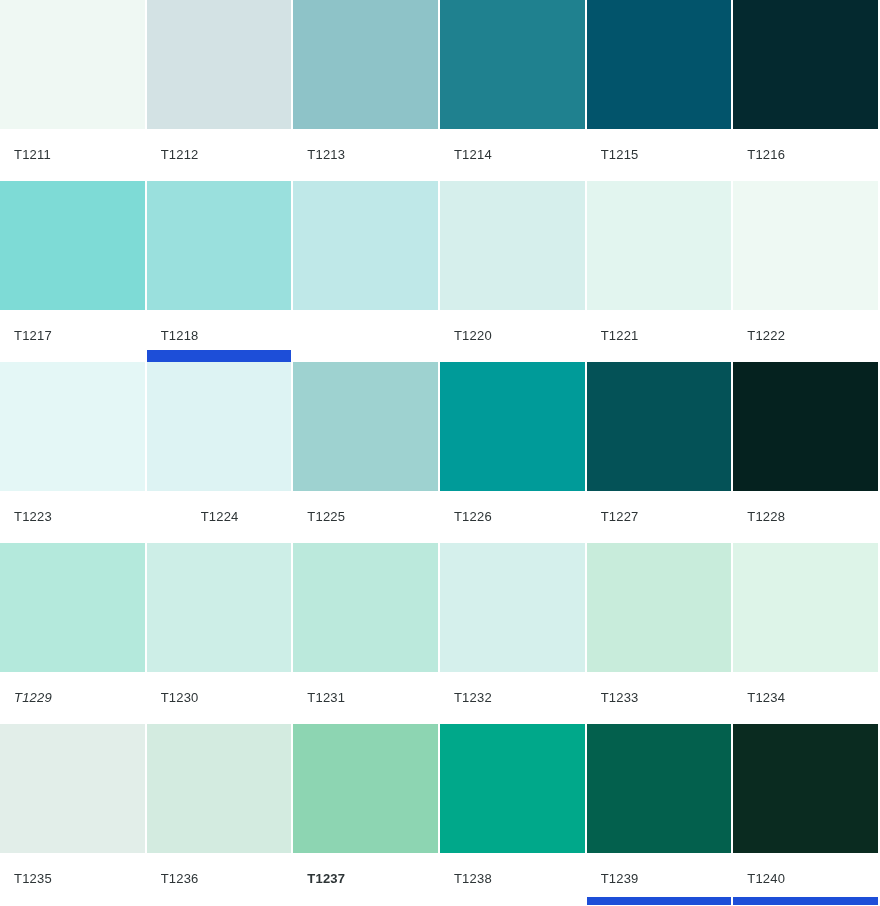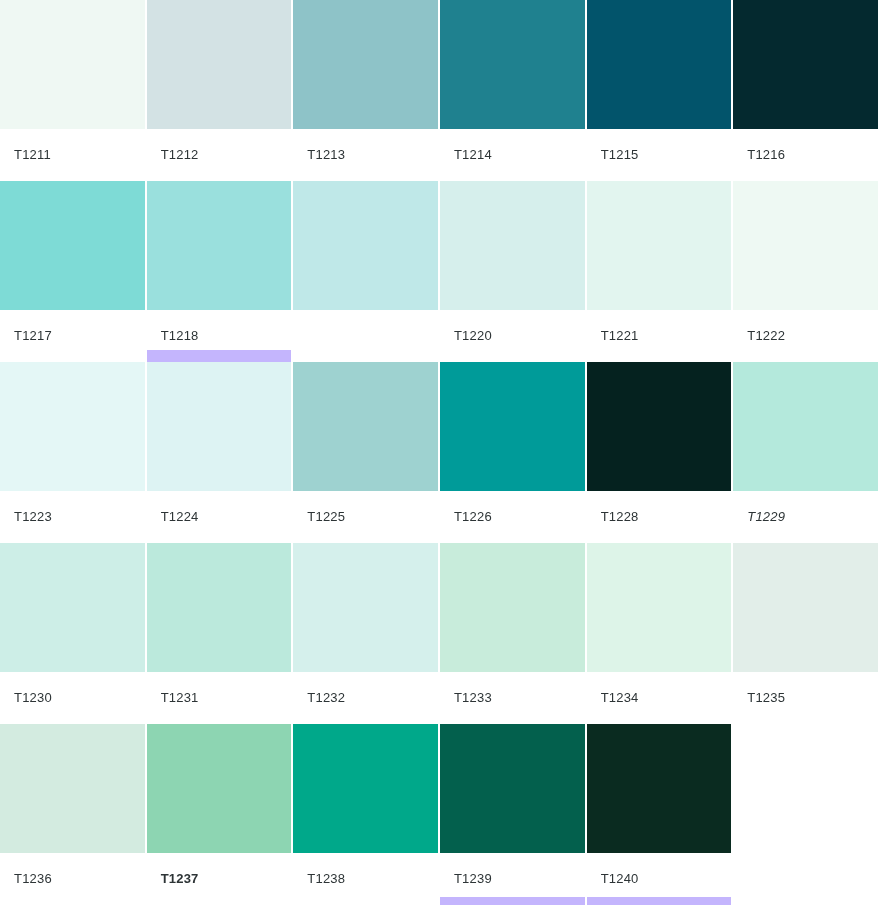--- a/index.html
+++ b/index.html
@@ -20,21 +20,21 @@
     grid-template-columns: repeat(6, 146.666px);
     grid-auto-rows: 181px;
     column-gap: 0px;
     row-gap: 0px;
     width: 880px;
   }
 
   .swatch-cell {
     position: relative;
     box-sizing: border-box;
-    background: #c4b5fd;
+    background: #1d4ed8;
     border-right: 2px solid #ffffff;
     overflow: hidden;
   }
 
   .swatch-chip {
     display: block;
     width: 100%;
     height: 129px;
     line-height: 0;
     font-size: 0;
@@ -138,36 +138,42 @@
     </div>
     <div class="swatch-cell">
       <div class="swatch-chip" style="background-color: rgb(228, 247, 246); height: 129px;"></div>
       <div class="swatch-label-band" style="height: 52px;">
         <span class="swatch-label" style="color: rgb(45, 52, 54);">T1223</span>
       </div>
     </div>
     <div class="swatch-cell">
       <div class="swatch-chip" style="background-color: rgb(221, 243, 243); height: 129px;"></div>
       <div class="swatch-label-band" style="height: 52px;">
-        <span class="swatch-label" style="color: rgb(45, 52, 54);">T1224</span>
+        <span class="swatch-label" style="color: rgb(45, 52, 54); margin-left: 40px;">T1224</span>
       </div>
     </div>
     <div class="swatch-cell">
       <div class="swatch-chip" style="background-color: rgb(158, 210, 208); height: 129px;"></div>
       <div class="swatch-label-band" style="height: 52px; text-align: center;">
         <span class="swatch-label" style="color: rgb(45, 52, 54);">T1225</span>
       </div>
     </div>
     <div class="swatch-cell">
       <div class="swatch-chip" style="background-color: rgb(0, 155, 153); height: 129px;"></div>
       <div class="swatch-label-band" style="height: 52px;">
         <span class="swatch-label" style="color: rgb(45, 52, 54);">T1226</span>
       </div>
     </div>
     <div class="swatch-cell">
+      <div class="swatch-chip" style="background-color: rgb(4, 82, 87); height: 129px;"></div>
+      <div class="swatch-label-band" style="height: 52px;">
+        <span class="swatch-label" style="color: rgb(45, 52, 54);">T1227</span>
+      </div>
+    </div>
+    <div class="swatch-cell">
       <div class="swatch-chip" style="background-color: rgb(5, 34, 31); height: 129px;"></div>
       <div class="swatch-label-band" style="height: 52px;">
         <span class="swatch-label" style="color: rgb(45, 52, 54);">T1228</span>
       </div>
     </div>
     <div class="swatch-cell">
       <div class="swatch-chip" style="background-color: rgb(180, 233, 220); height: 129px;"></div>
       <div class="swatch-label-band" style="height: 52px; font-style: italic;">
         <span class="swatch-label" style="color: rgb(45, 52, 54);">T1229</span>
       </div>

